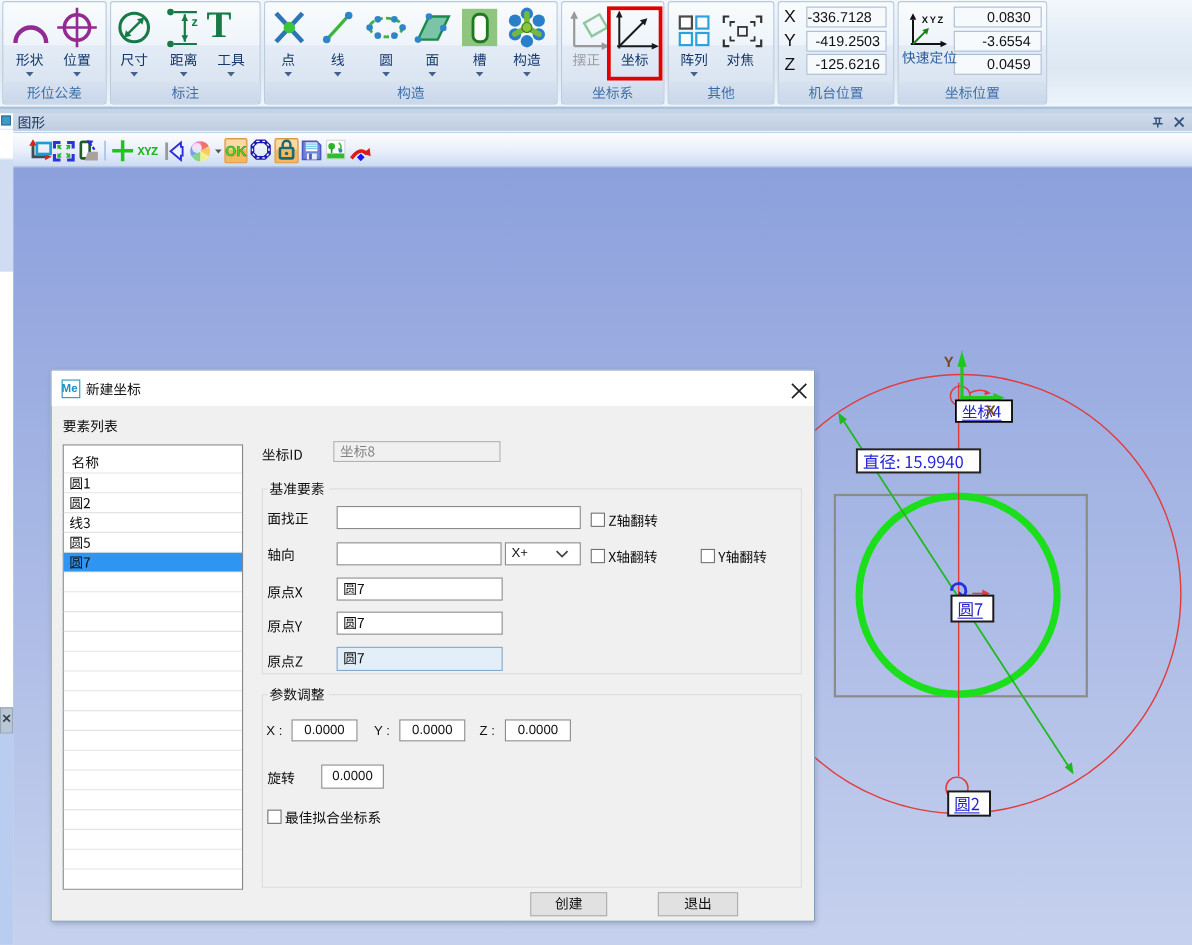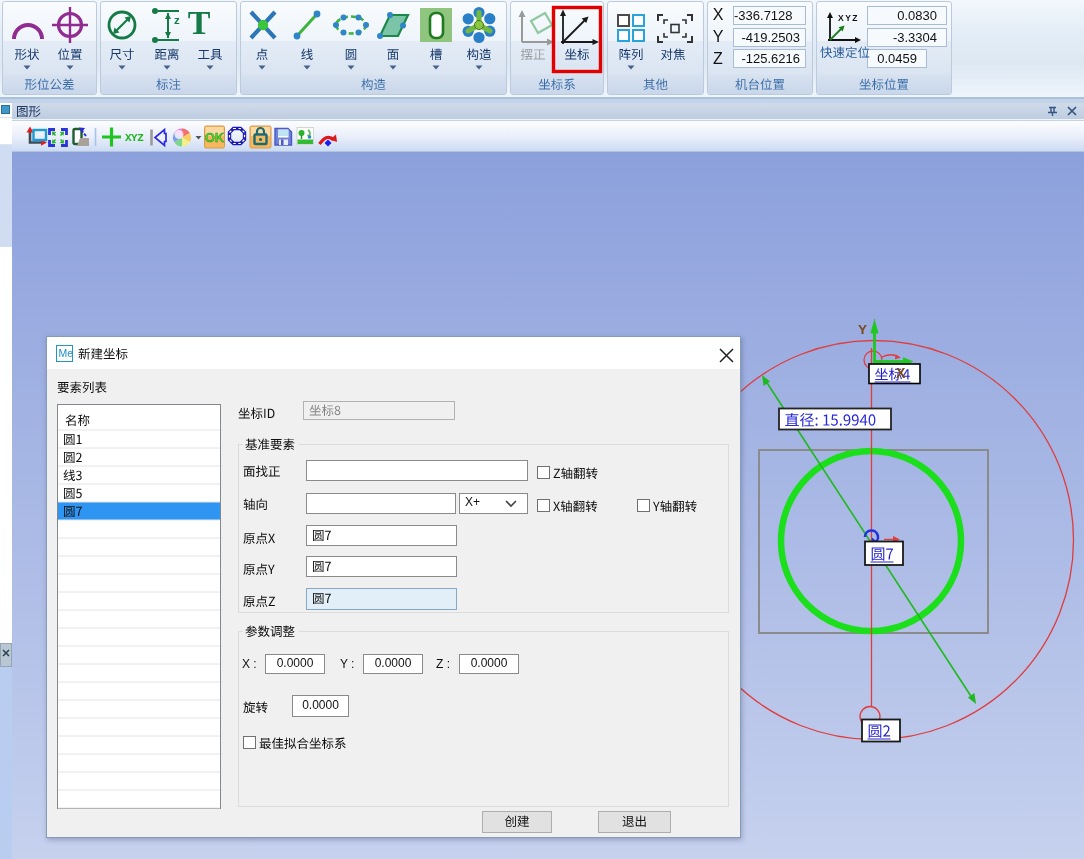--- a/index.html
+++ b/index.html
@@ -18,22 +18,22 @@
     <div class="abs" style="left:607px;top:1px;width:97px;height:94px;border:1px solid #bccadc;border-radius:3px;background:linear-gradient(180deg,#f9fcfe 0%,#eef4fa 42%,#e3ecf6 43%,#dce6f2 72%,#d9e4f1 100%);"></div>
     <div class="abs" style="left:608px;top:74px;width:95px;height:20px;border-radius:0 0 2px 2px;background:linear-gradient(180deg,#d8e2f0,#c9d7ea);"></div>
     <div class="abs" style="left:707px;top:1px;width:106px;height:94px;border:1px solid #bccadc;border-radius:3px;background:linear-gradient(180deg,#f9fcfe 0%,#eef4fa 42%,#e3ecf6 43%,#dce6f2 72%,#d9e4f1 100%);"></div>
     <div class="abs" style="left:708px;top:74px;width:104px;height:20px;border-radius:0 0 2px 2px;background:linear-gradient(180deg,#d8e2f0,#c9d7ea);"></div>
     <div class="abs" style="left:816px;top:1px;width:136px;height:94px;border:1px solid #bccadc;border-radius:3px;background:linear-gradient(180deg,#f9fcfe 0%,#eef4fa 42%,#e3ecf6 43%,#dce6f2 72%,#d9e4f1 100%);"></div>
     <div class="abs" style="left:817px;top:74px;width:134px;height:20px;border-radius:0 0 2px 2px;background:linear-gradient(180deg,#d8e2f0,#c9d7ea);"></div>
 <div class="abs" style="left:733px;top:6.0px;width:73px;height:19px;background:#f7fafd;border:1px solid #a8bcd4;font-size:13px;color:#111;text-align:left;line-height:17px;padding-right:20px;">-336.7128</div>
     <div class="abs" style="left:733px;top:27.5px;width:73px;height:19px;background:#f7fafd;border:1px solid #a8bcd4;font-size:13px;color:#111;text-align:right;line-height:17px;padding-right:5px;">-419.2503</div>
     <div class="abs" style="left:733px;top:49.0px;width:73px;height:19px;background:#f7fafd;border:1px solid #a8bcd4;font-size:13px;color:#111;text-align:right;line-height:17px;padding-right:5px;">-125.6216</div>
     <div class="abs" style="left:867px;top:6.0px;width:80px;height:19px;background:#f7fafd;border:1px solid #a8bcd4;font-size:13px;color:#111;text-align:right;line-height:17px;padding-right:9px;">0.0830</div>
-    <div class="abs" style="left:867px;top:27.5px;width:80px;height:19px;background:#f7fafd;border:1px solid #a8bcd4;font-size:13px;color:#111;text-align:right;line-height:17px;padding-right:9px;">-3.3304</div>
-    <div class="abs" style="left:867px;top:49.0px;width:60px;height:19px;background:#f7fafd;border:1px solid #a8bcd4;font-size:13px;color:#111;text-align:right;line-height:17px;padding-right:9px;">0.0459</div>
+    <div class="abs" style="left:867px;top:27.5px;width:80px;height:19px;background:#f7fafd;border:1px solid #a8bcd4;font-size:13px;color:#111;text-align:right;line-height:17px;padding-right:9px;">-3.6554</div>
+    <div class="abs" style="left:867px;top:49.0px;width:80px;height:19px;background:#f7fafd;border:1px solid #a8bcd4;font-size:13px;color:#111;text-align:right;line-height:17px;padding-right:9px;">0.0459</div>
 <svg class="abs" style="left:0;top:0;" width="1084" height="97" viewBox="0 0 1084 97">
       <path d="M35.1 78.7C34.3 79.7 32.9 80.8 31.7 81.4C31.9 81.5 32.2 81.8 32.4 82.0C33.6 81.3 35.0 80.2 36.0 79.1ZM35.4 82.2C34.6 83.2 33.1 84.4 31.8 85.0C32.0 85.2 32.3 85.5 32.5 85.7C33.8 84.9 35.3 83.7 36.3 82.5ZM35.7 85.5C34.8 87.1 33.0 88.5 31.1 89.2C31.4 89.4 31.7 89.8 31.8 90.0C33.8 89.1 35.5 87.6 36.6 85.9ZM29.6 80.2V83.4H27.5V80.2ZM25.0 83.4V84.3H26.6C26.6 86.1 26.3 88.0 25.0 89.5C25.2 89.6 25.5 89.9 25.7 90.1C27.2 88.4 27.5 86.4 27.5 84.3H29.6V90.0H30.5V84.3H31.8V83.4H30.5V80.2H31.7V79.3H25.2V80.2H26.6V83.4ZM41.6 80.8V81.7H48.4V80.8ZM42.4 82.6C42.8 84.4 43.2 86.7 43.3 88.0L44.2 87.7C44.1 86.5 43.7 84.2 43.3 82.4ZM44.1 78.7C44.4 79.3 44.6 80.1 44.7 80.6L45.6 80.4C45.5 79.8 45.2 79.0 45.0 78.4ZM41.1 88.6V89.5H48.9V88.6H46.4C46.8 86.9 47.3 84.4 47.7 82.5L46.7 82.3C46.5 84.2 46.0 86.9 45.5 88.6ZM40.6 78.5C39.9 80.5 38.7 82.3 37.5 83.5C37.6 83.8 37.9 84.2 38.0 84.5C38.4 84.0 38.9 83.5 39.2 83.0V90.0H40.2V81.5C40.7 80.6 41.1 79.7 41.5 78.8ZM53.5 78.9C52.8 80.7 51.5 82.5 50.1 83.7C50.4 83.8 50.8 84.1 51.0 84.3C52.4 83.1 53.7 81.2 54.5 79.1ZM57.8 78.8 56.9 79.1C57.9 81.0 59.5 83.1 60.8 84.3C61.0 84.1 61.3 83.7 61.5 83.5C60.2 82.5 58.6 80.5 57.8 78.8ZM51.5 89.2C52.0 89.0 52.7 89.0 59.3 88.5C59.6 89.0 59.9 89.5 60.1 89.9L61.0 89.4C60.4 88.3 59.1 86.5 58.0 85.2L57.1 85.6C57.6 86.2 58.2 86.9 58.7 87.6L52.8 88.0C54.1 86.5 55.3 84.7 56.3 82.8L55.3 82.3C54.3 84.4 52.8 86.6 52.3 87.1C51.8 87.7 51.5 88.1 51.1 88.2C51.3 88.5 51.5 89.0 51.5 89.2ZM70.7 78.5C70.4 79.0 70.0 79.7 69.7 80.2H66.8C66.6 79.7 66.2 79.0 65.8 78.5L65.0 78.9C65.3 79.2 65.6 79.7 65.8 80.2H63.3V81.0H67.5C67.4 81.4 67.3 81.7 67.2 82.1H63.9V82.9H67.0C66.8 83.3 66.7 83.7 66.5 84.0H62.8V84.9H66.1C65.3 86.4 64.1 87.6 62.5 88.4C62.7 88.6 63.0 89.0 63.2 89.2C64.5 88.4 65.6 87.5 66.4 86.2V86.8H68.9V88.6H64.8V89.5H73.7V88.6H69.9V86.8H72.8V85.9H66.6C66.8 85.6 67.0 85.3 67.2 84.9H73.8V84.0H67.6C67.7 83.7 67.9 83.3 68.0 82.9H72.7V82.1H68.2C68.3 81.7 68.4 81.4 68.5 81.0H73.3V80.2H70.8C71.1 79.7 71.4 79.2 71.7 78.8Z" fill="#3a6da8"></path>
       <path d="M161.8 79.5V80.3H167.3V79.5ZM165.7 84.9C166.3 86.2 166.9 87.8 167.1 88.8L168.0 88.5C167.8 87.5 167.2 85.9 166.5 84.7ZM162.1 84.7C161.8 86.0 161.2 87.4 160.6 88.3C160.8 88.4 161.1 88.7 161.3 88.8C162.0 87.8 162.6 86.4 163.0 84.9ZM161.3 82.4V83.3H163.9V88.8C163.9 88.9 163.9 89.0 163.7 89.0C163.6 89.0 163.0 89.0 162.3 89.0C162.4 89.3 162.6 89.7 162.6 90.0C163.5 90.0 164.1 89.9 164.4 89.8C164.8 89.6 164.9 89.3 164.9 88.8V83.3H167.9V82.4ZM158.5 78.5V81.2H156.6V82.0H158.3C157.9 83.6 157.1 85.4 156.3 86.3C156.5 86.5 156.7 86.9 156.8 87.2C157.4 86.4 158.1 85.1 158.5 83.7V90.0H159.5V83.5C159.9 84.1 160.4 84.8 160.6 85.2L161.2 84.5C160.9 84.2 159.8 82.8 159.5 82.4V82.0H161.1V81.2H159.5V78.5ZM169.7 79.3C170.5 79.7 171.5 80.3 172.1 80.7L172.6 80.0C172.1 79.6 171.0 79.0 170.2 78.7ZM169.0 82.8C169.8 83.2 170.8 83.8 171.3 84.2L171.9 83.4C171.3 83.0 170.3 82.4 169.5 82.1ZM169.4 89.2 170.2 89.9C170.9 88.7 171.8 87.1 172.4 85.8L171.8 85.2C171.1 86.6 170.1 88.3 169.4 89.2ZM175.3 78.8C175.8 79.4 176.2 80.3 176.4 80.8L177.3 80.5C177.1 79.9 176.6 79.1 176.2 78.5ZM172.7 80.9V81.8H176.0V84.6H173.2V85.5H176.0V88.7H172.3V89.6H180.5V88.7H176.9V85.5H179.8V84.6H176.9V81.8H180.2V80.9Z" fill="#3a6da8"></path>
       <path d="M367.4 78.5C367.1 80.2 366.4 81.8 365.5 82.9C365.7 83.0 366.1 83.3 366.2 83.5C366.7 82.9 367.1 82.2 367.4 81.4H371.8C371.6 86.5 371.4 88.5 371.1 88.9C370.9 89.1 370.8 89.1 370.6 89.1C370.3 89.1 369.7 89.1 369.1 89.0C369.2 89.3 369.3 89.7 369.3 90.0C369.9 90.0 370.6 90.0 371.0 90.0C371.4 89.9 371.6 89.8 371.9 89.5C372.4 88.8 372.5 86.9 372.7 81.0C372.7 80.9 372.7 80.5 372.7 80.5H367.8C368.0 80.0 368.2 79.3 368.4 78.7ZM368.9 84.3C369.1 84.8 369.3 85.3 369.5 85.8L367.3 86.2C367.9 85.1 368.4 83.8 368.8 82.5L367.9 82.3C367.6 83.7 366.9 85.3 366.7 85.7C366.5 86.1 366.3 86.4 366.1 86.4C366.2 86.7 366.3 87.1 366.4 87.3C366.6 87.1 367.0 87.0 369.8 86.5C369.9 86.8 370.0 87.1 370.1 87.4L370.8 87.1C370.6 86.3 370.1 85.0 369.6 84.0ZM363.5 78.5V80.9H361.6V81.8H363.4C363.0 83.5 362.2 85.5 361.4 86.5C361.6 86.8 361.8 87.2 361.9 87.5C362.5 86.6 363.1 85.2 363.5 83.8V90.0H364.4V83.5C364.8 84.2 365.1 84.9 365.3 85.3L365.9 84.7C365.7 84.3 364.7 82.8 364.4 82.4V81.8H365.8V80.9H364.4V78.5ZM374.4 79.5C375.1 80.1 375.9 81.0 376.3 81.5L377.0 81.0C376.6 80.4 375.8 79.6 375.1 79.0ZM379.2 85.1H383.4V87.1H379.2ZM378.3 84.3V87.8H384.4V84.3ZM380.9 78.5V80.1H379.4C379.6 79.7 379.7 79.3 379.8 78.9L379.0 78.7C378.6 79.8 378.0 81.0 377.3 81.8C377.5 81.8 377.9 82.1 378.1 82.2C378.4 81.8 378.7 81.4 379.0 80.9H380.9V82.5H377.3V83.3H385.4V82.5H381.9V80.9H384.8V80.1H381.9V78.5ZM376.6 83.3H374.1V84.2H375.7V87.9C375.2 88.1 374.6 88.6 374.1 89.1L374.7 89.9C375.3 89.2 375.9 88.6 376.3 88.6C376.6 88.6 377.0 88.9 377.4 89.2C378.2 89.7 379.3 89.8 380.7 89.8C382.0 89.8 384.3 89.7 385.4 89.6C385.4 89.4 385.5 88.9 385.6 88.7C384.3 88.8 382.2 88.9 380.8 88.9C379.4 88.9 378.3 88.9 377.6 88.4C377.1 88.2 376.9 87.9 376.6 87.8Z" fill="#3a6da8"></path>
       <path d="M547.4 79.1C547.0 81.0 546.2 82.7 545.0 83.7V78.7H544.0V85.3H539.8V86.2H544.0V88.6H538.9V89.5H550.1V88.6H545.0V86.2H549.3V85.3H545.0V83.8C545.2 84.0 545.5 84.3 545.6 84.4C546.3 83.9 546.8 83.1 547.3 82.2C548.1 83.1 549.0 84.0 549.4 84.7L550.1 84.0C549.6 83.3 548.5 82.3 547.7 81.4C548.0 80.8 548.2 80.0 548.4 79.3ZM541.3 79.1C540.9 81.2 540.0 83.0 538.7 84.1C538.9 84.2 539.3 84.5 539.5 84.7C540.2 84.0 540.8 83.2 541.3 82.2C541.9 82.8 542.6 83.6 543.0 84.1L543.6 83.4C543.2 82.9 542.4 82.0 541.6 81.3C541.9 80.7 542.1 80.0 542.2 79.2ZM556.6 79.5V80.3H562.0V79.5ZM560.5 84.9C561.1 86.2 561.7 87.8 561.9 88.8L562.7 88.5C562.5 87.5 561.9 85.9 561.3 84.7ZM556.9 84.7C556.6 86.0 556.0 87.4 555.3 88.3C555.5 88.4 555.9 88.7 556.1 88.8C556.7 87.8 557.4 86.4 557.8 84.9ZM556.0 82.4V83.3H558.7V88.8C558.7 88.9 558.6 89.0 558.5 89.0C558.3 89.0 557.7 89.0 557.1 89.0C557.2 89.3 557.3 89.7 557.4 90.0C558.2 90.0 558.8 89.9 559.2 89.8C559.5 89.6 559.6 89.3 559.6 88.8V83.3H562.7V82.4ZM553.3 78.5V81.2H551.4V82.0H553.1C552.7 83.6 551.9 85.4 551.0 86.3C551.2 86.5 551.5 86.9 551.6 87.2C552.2 86.4 552.8 85.1 553.3 83.7V90.0H554.2V83.5C554.6 84.1 555.1 84.8 555.4 85.2L555.9 84.5C555.6 84.2 554.6 82.8 554.2 82.4V82.0H555.9V81.2H554.2V78.5ZM566.8 86.2C566.2 87.1 565.1 88.0 564.1 88.6C564.4 88.8 564.8 89.1 565.0 89.2C565.9 88.6 567.0 87.5 567.8 86.5ZM571.2 86.6C572.2 87.4 573.5 88.6 574.1 89.3L575.0 88.7C574.3 88.0 573.0 86.9 571.9 86.1ZM571.5 83.5C571.9 83.8 572.2 84.1 572.6 84.5L567.1 84.8C568.9 83.9 570.9 82.8 572.7 81.3L572.0 80.8C571.4 81.3 570.7 81.8 570.0 82.2L566.9 82.4C567.8 81.7 568.8 80.9 569.6 80.0C571.2 79.9 572.8 79.7 573.9 79.4L573.3 78.6C571.3 79.1 567.6 79.4 564.6 79.6C564.7 79.8 564.8 80.2 564.8 80.4C565.9 80.3 567.1 80.3 568.3 80.2C567.5 81.0 566.5 81.8 566.2 82.0C565.8 82.3 565.5 82.5 565.3 82.5C565.4 82.7 565.5 83.1 565.5 83.3C565.8 83.2 566.2 83.2 568.7 83.0C567.7 83.7 566.8 84.2 566.3 84.4C565.5 84.8 565.0 85.0 564.6 85.1C564.7 85.3 564.8 85.8 564.9 85.9C565.2 85.8 565.7 85.7 569.1 85.5V88.8C569.1 88.9 569.1 88.9 568.9 89.0C568.7 89.0 568.0 89.0 567.2 88.9C567.4 89.2 567.6 89.6 567.6 89.9C568.5 89.9 569.1 89.8 569.6 89.7C570.0 89.5 570.1 89.3 570.1 88.8V85.4L573.2 85.2C573.6 85.6 573.9 86.0 574.1 86.3L574.8 85.8C574.3 85.1 573.2 83.9 572.3 83.1Z" fill="#3a6da8"></path>
       <path d="M650.2 88.2C651.6 88.7 653.1 89.4 654.0 90.0L654.9 89.3C653.9 88.8 652.3 88.1 650.8 87.6ZM647.5 87.5C646.6 88.1 644.9 88.9 643.6 89.3C643.8 89.5 644.0 89.8 644.2 90.0C645.5 89.5 647.2 88.8 648.4 88.1ZM651.6 78.5V80.0H646.9V78.5H646.0V80.0H644.0V80.8H646.0V86.4H643.7V87.3H654.8V86.4H652.5V80.8H654.5V80.0H652.5V78.5ZM646.9 86.4V85.1H651.6V86.4ZM646.9 80.8H651.6V82.1H646.9ZM646.9 82.9H651.6V84.3H646.9ZM660.5 79.8V83.0L658.9 83.7L659.2 84.5L660.5 84.0V88.1C660.5 89.5 660.9 89.8 662.4 89.8C662.8 89.8 665.3 89.8 665.7 89.8C667.1 89.8 667.4 89.3 667.5 87.5C667.3 87.5 666.9 87.3 666.7 87.2C666.6 88.6 666.4 89.0 665.7 89.0C665.1 89.0 662.9 89.0 662.5 89.0C661.6 89.0 661.4 88.8 661.4 88.1V83.7L663.2 82.9V87.2H664.1V82.6L666.1 81.8C666.1 83.8 666.0 85.1 666.0 85.4C665.9 85.8 665.8 85.8 665.5 85.8C665.4 85.8 664.9 85.8 664.6 85.8C664.7 86.0 664.8 86.4 664.8 86.7C665.2 86.7 665.7 86.7 666.1 86.6C666.5 86.5 666.7 86.2 666.8 85.7C666.9 85.1 667.0 83.3 667.0 81.1L667.0 80.9L666.4 80.6L666.2 80.8L666.1 80.9L664.1 81.6V78.5H663.2V82.0L661.4 82.7V79.8ZM658.8 78.5C658.1 80.5 657.0 82.3 655.7 83.5C655.9 83.8 656.2 84.2 656.2 84.4C656.7 84.0 657.1 83.5 657.5 82.9V90.0H658.4V81.5C658.9 80.6 659.4 79.7 659.7 78.8Z" fill="#3a6da8"></path>
       <path d="M741.2 79.2V83.2C741.2 85.2 741.0 87.7 739.4 89.4C739.6 89.5 739.9 89.8 740.1 90.0C741.9 88.2 742.1 85.3 742.1 83.2V80.1H744.5V88.2C744.5 89.2 744.6 89.5 744.8 89.6C745.0 89.8 745.2 89.9 745.5 89.9C745.6 89.9 745.9 89.9 746.1 89.9C746.4 89.9 746.6 89.8 746.8 89.7C747.0 89.6 747.1 89.4 747.1 89.0C747.2 88.7 747.2 87.8 747.2 87.0C747.0 87.0 746.7 86.8 746.5 86.7C746.5 87.5 746.5 88.2 746.5 88.4C746.5 88.7 746.4 88.8 746.3 88.9C746.3 89.0 746.2 89.0 746.1 89.0C746.0 89.0 745.8 89.0 745.7 89.0C745.6 89.0 745.6 89.0 745.5 88.9C745.4 88.9 745.4 88.6 745.4 88.2V79.2ZM737.7 78.5V81.2H735.6V82.1H737.6C737.1 83.8 736.2 85.8 735.4 86.8C735.5 87.0 735.7 87.4 735.8 87.7C736.5 86.8 737.2 85.4 737.7 83.9V90.0H738.6V84.2C739.1 84.9 739.7 85.7 740.0 86.1L740.5 85.3C740.3 85.0 739.1 83.6 738.6 83.2V82.1H740.5V81.2H738.6V78.5ZM749.7 84.7V90.0H750.7V89.3H756.8V90.0H757.8V84.7ZM750.7 88.4V85.6H756.8V88.4ZM749.1 83.7C749.6 83.5 750.3 83.5 757.5 83.1C757.8 83.5 758.1 83.8 758.3 84.2L759.1 83.6C758.4 82.5 757.0 81.0 755.7 79.9L755.0 80.4C755.6 81.0 756.2 81.6 756.8 82.2L750.4 82.5C751.5 81.5 752.6 80.2 753.6 78.9L752.7 78.5C751.7 80.0 750.2 81.6 749.8 82.0C749.4 82.4 749.0 82.7 748.8 82.8C748.9 83.0 749.0 83.5 749.1 83.7ZM764.6 80.8V81.7H771.4V80.8ZM765.4 82.6C765.8 84.4 766.2 86.7 766.3 88.0L767.2 87.7C767.1 86.5 766.7 84.2 766.3 82.4ZM767.1 78.7C767.4 79.3 767.6 80.1 767.7 80.6L768.6 80.4C768.5 79.8 768.2 79.0 768.0 78.4ZM764.1 88.6V89.5H771.9V88.6H769.4C769.8 86.9 770.3 84.4 770.7 82.5L769.7 82.3C769.5 84.2 769.0 86.9 768.5 88.6ZM763.6 78.5C762.9 80.5 761.7 82.3 760.5 83.5C760.6 83.8 760.9 84.2 761.0 84.5C761.4 84.0 761.9 83.5 762.2 83.0V90.0H763.2V81.5C763.7 80.6 764.1 79.7 764.5 78.8ZM780.6 79.7H782.8V80.8H780.6ZM777.7 79.7H779.8V80.8H777.7ZM774.9 79.7H776.9V80.8H774.9ZM774.9 83.7V88.9H773.2V89.6H784.3V88.9H782.6V83.7H778.7L778.9 82.9H784.0V82.2H779.0L779.1 81.5H783.7V79.0H774.0V81.5H778.2L778.1 82.2H773.4V82.9H778.0L777.8 83.7ZM775.8 88.9V88.2H781.7V88.9ZM775.8 85.6H781.7V86.3H775.8ZM775.8 85.0V84.3H781.7V85.0ZM775.8 86.8H781.7V87.6H775.8Z" fill="#3a6da8"></path>
       <path d="M868.2 79.1C867.8 81.0 867.0 82.7 865.7 83.7V78.7H864.8V85.3H860.6V86.2H864.8V88.6H859.7V89.5H870.9V88.6H865.7V86.2H870.0V85.3H865.7V83.8C865.9 84.0 866.2 84.3 866.4 84.4C867.0 83.9 867.6 83.1 868.0 82.2C868.9 83.1 869.7 84.0 870.2 84.7L870.9 84.0C870.3 83.3 869.3 82.3 868.4 81.4C868.7 80.8 868.9 80.0 869.1 79.3ZM862.0 79.1C861.6 81.2 860.8 83.0 859.5 84.1C859.7 84.2 860.0 84.5 860.2 84.7C860.9 84.0 861.5 83.2 862.0 82.2C862.7 82.8 863.4 83.6 863.8 84.1L864.4 83.4C864.0 82.9 863.1 82.0 862.4 81.3C862.6 80.7 862.8 80.0 863.0 79.2ZM877.3 79.5V80.3H882.8V79.5ZM881.2 84.9C881.8 86.2 882.4 87.8 882.6 88.8L883.5 88.5C883.2 87.5 882.6 85.9 882.0 84.7ZM877.6 84.7C877.3 86.0 876.8 87.4 876.0 88.3C876.3 88.4 876.6 88.7 876.8 88.8C877.5 87.8 878.1 86.4 878.5 84.9ZM876.8 82.4V83.3H879.5V88.8C879.5 88.9 879.4 89.0 879.2 89.0C879.0 89.0 878.5 89.0 877.8 89.0C877.9 89.3 878.1 89.7 878.1 90.0C879.0 90.0 879.6 89.9 879.9 89.8C880.3 89.6 880.4 89.3 880.4 88.8V83.3H883.5V82.4ZM874.0 78.5V81.2H872.1V82.0H873.8C873.4 83.6 872.6 85.4 871.8 86.3C872.0 86.5 872.2 86.9 872.3 87.2C873.0 86.4 873.6 85.1 874.0 83.7V90.0H875.0V83.5C875.4 84.1 875.9 84.8 876.1 85.2L876.6 84.5C876.4 84.2 875.3 82.8 875.0 82.4V82.0H876.6V81.2H875.0V78.5ZM888.6 80.8V81.7H895.4V80.8ZM889.4 82.6C889.8 84.4 890.2 86.7 890.3 88.0L891.2 87.7C891.1 86.5 890.7 84.2 890.3 82.4ZM891.1 78.7C891.4 79.3 891.6 80.1 891.7 80.6L892.6 80.4C892.5 79.8 892.2 79.0 892.0 78.4ZM888.1 88.6V89.5H895.9V88.6H893.4C893.8 86.9 894.3 84.4 894.7 82.5L893.7 82.3C893.5 84.2 893.0 86.9 892.5 88.6ZM887.6 78.5C886.9 80.5 885.7 82.3 884.5 83.5C884.6 83.8 884.9 84.2 885.0 84.5C885.4 84.0 885.9 83.5 886.2 83.0V90.0H887.2V81.5C887.7 80.6 888.1 79.7 888.5 78.8ZM904.6 79.7H906.8V80.8H904.6ZM901.7 79.7H903.8V80.8H901.7ZM898.9 79.7H900.9V80.8H898.9ZM898.9 83.7V88.9H897.2V89.6H908.3V88.9H906.6V83.7H902.7L902.9 82.9H908.0V82.2H903.0L903.1 81.5H907.7V79.0H898.0V81.5H902.2L902.1 82.2H897.4V82.9H902.0L901.8 83.7ZM899.8 88.9V88.2H905.7V88.9ZM899.8 85.6H905.7V86.3H899.8ZM899.8 85.0V84.3H905.7V85.0ZM899.8 86.8H905.7V87.6H899.8Z" fill="#3a6da8"></path>
       <path d="M25.1 48.7C24.3 49.7 22.9 50.8 21.7 51.4C21.9 51.5 22.2 51.8 22.4 52.0C23.6 51.3 25.0 50.2 26.0 49.1ZM25.4 52.1C24.6 53.2 23.1 54.4 21.8 55.0C22.0 55.2 22.3 55.5 22.5 55.7C23.8 54.9 25.3 53.7 26.3 52.5ZM25.7 55.5C24.8 57.1 23.0 58.5 21.1 59.2C21.4 59.4 21.7 59.8 21.8 60.0C23.8 59.1 25.5 57.6 26.6 55.9ZM19.6 50.1V53.4H17.5V50.1ZM15.0 53.4V54.3H16.6C16.6 56.1 16.3 58.0 15.0 59.5C15.2 59.6 15.5 59.9 15.7 60.1C17.2 58.4 17.5 56.4 17.5 54.3H19.6V60.0H20.5V54.3H21.8V53.4H20.5V50.1H21.7V49.3H15.2V50.1H16.6V53.4ZM36.3 49.3C36.8 50.0 37.5 51.0 37.8 51.5L38.5 51.1C38.2 50.5 37.5 49.6 37.0 48.9ZM27.6 50.6C28.2 51.3 28.9 52.3 29.2 52.9L30.0 52.4C29.6 51.8 28.9 50.8 28.3 50.1ZM34.4 48.5V51.4L34.4 52.2H31.4V53.1H34.3C34.1 55.2 33.4 57.5 31.1 59.4C31.3 59.5 31.7 59.8 31.9 60.0C33.7 58.4 34.6 56.5 35.0 54.7C35.7 57.0 36.8 58.9 38.5 60.0C38.6 59.7 38.9 59.4 39.2 59.2C37.2 58.1 36.0 55.9 35.4 53.1H38.9V52.2H35.3L35.3 51.4V48.5ZM27.4 56.6 27.9 57.4C28.6 56.8 29.4 56.1 30.1 55.4V60.0H31.0V48.5H30.1V54.2C29.1 55.1 28.1 56.0 27.4 56.6Z" fill="#16386b"></path>
       <path d="M23.5 65.5 L30.5 65.5 L27 69.5 Z" fill="#44608c"></path>
@@ -235,21 +235,21 @@
       <rect x="850" y="567.5" width="38" height="22" fill="#ffffff" stroke="#1a1a1a" stroke-width="1.8"></rect>
       <path d="M860.6 575.0H865.3V576.2H860.6ZM859.6 574.2V577.0H866.4V574.2ZM862.5 579.2V580.1C862.5 581.0 862.2 582.2 858.2 583.0C858.5 583.2 858.7 583.6 858.8 583.8C863.0 582.8 863.6 581.3 863.6 580.1V579.2ZM863.3 582.1C864.5 582.6 866.1 583.4 866.9 583.9L867.4 583.0C866.5 582.6 864.9 581.8 863.8 581.4ZM859.2 577.9V581.8H860.2V578.8H865.7V581.7H866.8V577.9ZM856.7 572.5V585.7H857.8V585.1H868.2V585.7H869.3V572.5ZM857.8 584.2V573.5H868.2V584.2ZM871.2 584.5H878.1V583.3H875.0C874.5 583.3 873.8 583.4 873.2 583.4C875.8 581.0 877.5 578.7 877.5 576.5C877.5 574.6 876.3 573.3 874.3 573.3C872.9 573.3 872.0 573.9 871.1 574.9L871.9 575.7C872.5 575.0 873.3 574.4 874.2 574.4C875.5 574.4 876.2 575.3 876.2 576.6C876.2 578.5 874.6 580.7 871.2 583.7Z" fill="#2222cc"></path>
       <path d="M855.5 587.0 h23" stroke="#2222cc" stroke-width="1"></path>
       <rect x="767" y="256.5" width="112" height="21" fill="#ffffff" stroke="#242424" stroke-width="1.8"></rect>
       <path d="M775.3 264.4V273.1H773.2V274.1H786.8V273.1H784.8V264.4H780.0L780.2 263.2H786.4V262.2H780.4L780.6 261.0L779.4 260.9L779.2 262.2H773.6V263.2H779.1L778.9 264.4ZM776.4 267.5H783.6V268.7H776.4ZM776.4 266.6V265.4H783.6V266.6ZM776.4 269.6H783.6V270.9H776.4ZM776.4 273.1V271.8H783.6V273.1ZM791.4 260.9C790.7 262.0 789.4 263.2 788.2 264.0C788.4 264.2 788.7 264.7 788.8 264.9C790.2 264.1 791.5 262.7 792.4 261.4ZM793.3 261.7V262.7H799.0C797.5 264.7 794.7 266.4 792.2 267.2C792.4 267.4 792.7 267.8 792.9 268.1C794.3 267.6 795.8 266.8 797.2 265.9C798.6 266.5 800.3 267.4 801.2 268.0L801.9 267.1C801.0 266.5 799.5 265.8 798.1 265.2C799.2 264.3 800.2 263.3 800.8 262.1L800.0 261.6L799.8 261.7ZM793.3 268.5V269.6H796.6V273.2H792.3V274.3H801.8V273.2H797.7V269.6H801.0V268.5ZM791.6 264.2C790.8 265.8 789.4 267.3 788.0 268.3C788.2 268.6 788.5 269.2 788.6 269.4C789.2 269.0 789.7 268.5 790.2 267.9V274.7H791.4V266.5C791.8 265.9 792.3 265.3 792.6 264.6ZM804.6 267.6C805.1 267.6 805.6 267.2 805.6 266.6C805.6 266.0 805.1 265.6 804.6 265.6C804.0 265.6 803.6 266.0 803.6 266.6C803.6 267.2 804.0 267.6 804.6 267.6ZM804.6 273.7C805.1 273.7 805.6 273.3 805.6 272.7C805.6 272.0 805.1 271.6 804.6 271.6C804.0 271.6 803.6 272.0 803.6 272.7C803.6 273.3 804.0 273.7 804.6 273.7ZM811.4 273.5H817.4V272.4H815.2V262.5H814.1C813.5 262.9 812.8 263.1 811.8 263.3V264.2H813.8V272.4H811.4ZM822.3 273.7C824.1 273.7 825.9 272.3 825.9 269.9C825.9 267.5 824.4 266.4 822.6 266.4C821.9 266.4 821.4 266.6 820.9 266.9L821.2 263.7H825.3V262.5H820.0L819.6 267.6L820.4 268.1C821.0 267.7 821.5 267.5 822.2 267.5C823.6 267.5 824.5 268.4 824.5 270.0C824.5 271.6 823.5 272.6 822.1 272.6C820.9 272.6 820.1 272.0 819.5 271.3L818.8 272.2C819.5 273.0 820.6 273.7 822.3 273.7ZM828.8 273.7C829.3 273.7 829.8 273.3 829.8 272.7C829.8 272.0 829.3 271.6 828.8 271.6C828.2 271.6 827.8 272.0 827.8 272.7C827.8 273.3 828.2 273.7 828.8 273.7ZM834.4 273.7C836.4 273.7 838.4 272.0 838.4 267.5C838.4 264.0 836.8 262.3 834.7 262.3C833.0 262.3 831.5 263.7 831.5 265.9C831.5 268.1 832.7 269.3 834.5 269.3C835.5 269.3 836.4 268.8 837.1 268.0C837.0 271.4 835.7 272.6 834.3 272.6C833.6 272.6 833.0 272.2 832.5 271.7L831.7 272.6C832.3 273.2 833.2 273.7 834.4 273.7ZM837.1 266.8C836.3 267.9 835.5 268.3 834.8 268.3C833.5 268.3 832.8 267.4 832.8 265.9C832.8 264.4 833.6 263.4 834.7 263.4C836.1 263.4 836.9 264.6 837.1 266.8ZM842.7 273.7C844.8 273.7 846.7 272.0 846.7 267.5C846.7 264.0 845.1 262.3 843.0 262.3C841.3 262.3 839.8 263.7 839.8 265.9C839.8 268.1 841.0 269.3 842.9 269.3C843.8 269.3 844.7 268.8 845.4 268.0C845.3 271.4 844.1 272.6 842.7 272.6C841.9 272.6 841.3 272.2 840.8 271.7L840.0 272.6C840.7 273.2 841.5 273.7 842.7 273.7ZM845.4 266.8C844.7 267.9 843.8 268.3 843.1 268.3C841.8 268.3 841.1 267.4 841.1 265.9C841.1 264.4 841.9 263.4 843.0 263.4C844.4 263.4 845.2 264.6 845.4 266.8ZM852.6 273.5H853.9V270.5H855.4V269.4H853.9V262.5H852.4L847.8 269.6V270.5H852.6ZM852.6 269.4H849.2L851.7 265.6C852.0 265.1 852.3 264.5 852.6 264.0H852.7C852.6 264.6 852.6 265.5 852.6 266.0ZM860.0 273.7C862.1 273.7 863.4 271.8 863.4 268.0C863.4 264.2 862.1 262.3 860.0 262.3C857.9 262.3 856.6 264.2 856.6 268.0C856.6 271.8 857.9 273.7 860.0 273.7ZM860.0 272.6C858.8 272.6 857.9 271.2 857.9 268.0C857.9 264.8 858.8 263.4 860.0 263.4C861.2 263.4 862.1 264.8 862.1 268.0C862.1 271.2 861.2 272.6 860.0 272.6Z" fill="#2828dd"></path>
     </svg>
   </div>
 <div class="abs" style="left:46px;top:336px;width:695px;height:502px;background:#f0f0f0;border:1px solid #849cb8;box-shadow:1px 2px 5px rgba(40,50,90,0.3);">
 <div class="abs" style="left:0;top:0;width:693px;height:32px;background:#ffffff;"></div>
     <div class="abs" style="left:9px;top:8px;width:17px;height:17px;background:#fff;border:1.5px solid #2196c8;"></div>
-    <div class="abs" style="left:9px;top:8px;width:17px;height:16px;font-size:10.5px;font-weight:normal;color:#1a90c8;text-align:right;line-height:16px;">Me</div>
+    <div class="abs" style="left:9px;top:8px;width:17px;height:16px;font-size:10.5px;font-weight:bold;color:#1a90c8;text-align:left;line-height:16px;">Me</div>
     <div class="abs" style="left:10px;top:67px;width:164px;height:405px;background:#ffffff;border:1px solid #828790;"></div>
     <div class="abs" style="left:11px;top:165px;width:162px;height:18px;background:#2e95f2;"></div>
     <div class="abs" style="left:256px;top:64px;width:152px;height:19px;background:#f0f0f0;border:1px solid #b2b2b2;"></div>
     <div class="abs" style="left:191px;top:107px;width:491px;height:169px;border:1px solid #dcdcdc;"></div>
     <div class="abs" style="left:196px;top:100px;width:56px;height:14px;background:#f0f0f0;"></div>
     <div class="abs" style="left:259px;top:123px;width:222px;height:21px;background:#ffffff;border:1px solid #8a8a8a;"></div>
     <div class="abs" style="left:490px;top:129px;width:13px;height:13px;background:#fff;border:1px solid #707070;"></div>
     <div class="abs" style="left:259px;top:156px;width:150px;height:21px;background:#ffffff;border:1px solid #8a8a8a;"></div>
     <div class="abs" style="left:412px;top:156px;width:69px;height:21px;background:#ffffff;border:1px solid #8a8a8a;"></div>
     <div class="abs" style="left:418px;top:158px;font-size:12px;color:#111;">X+</div>

